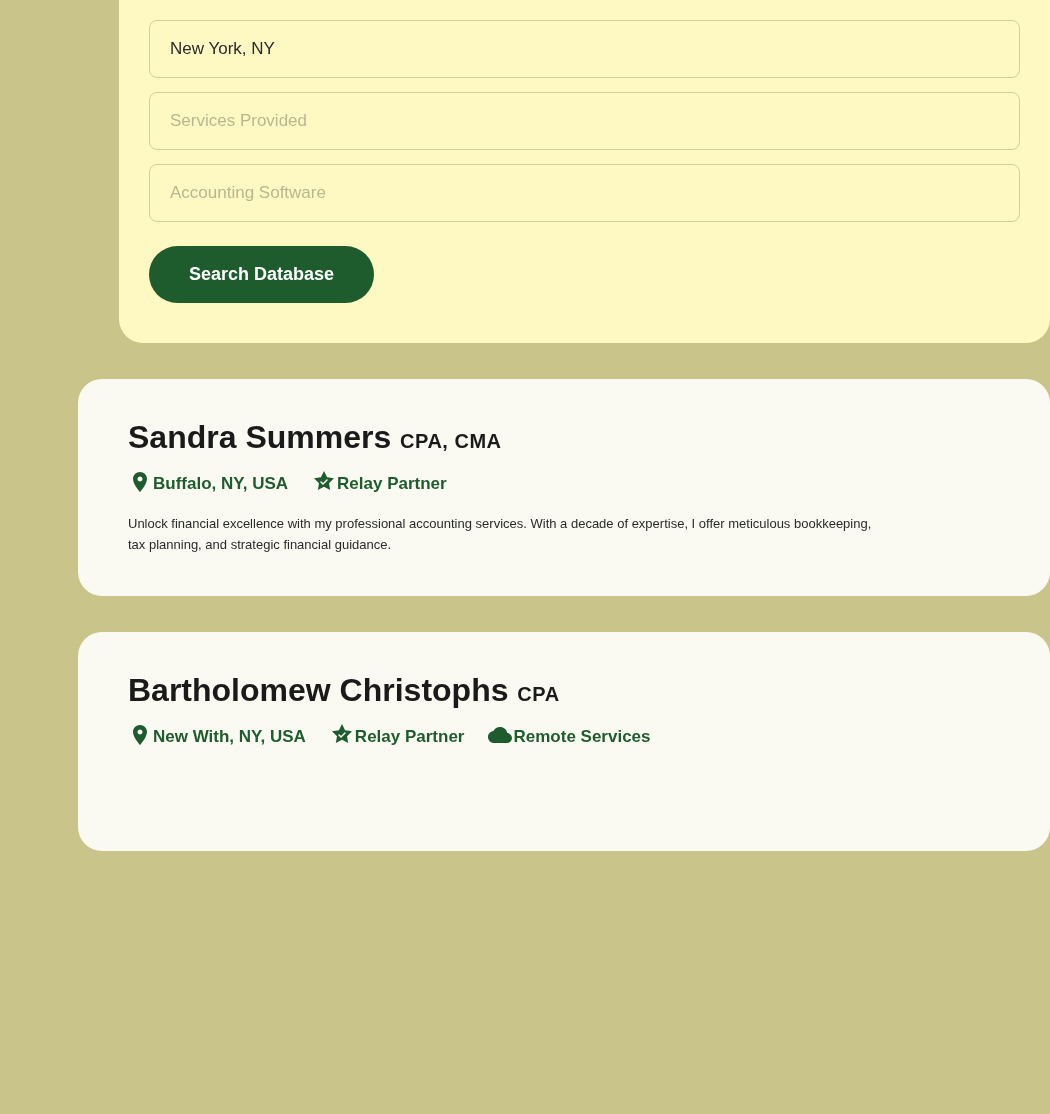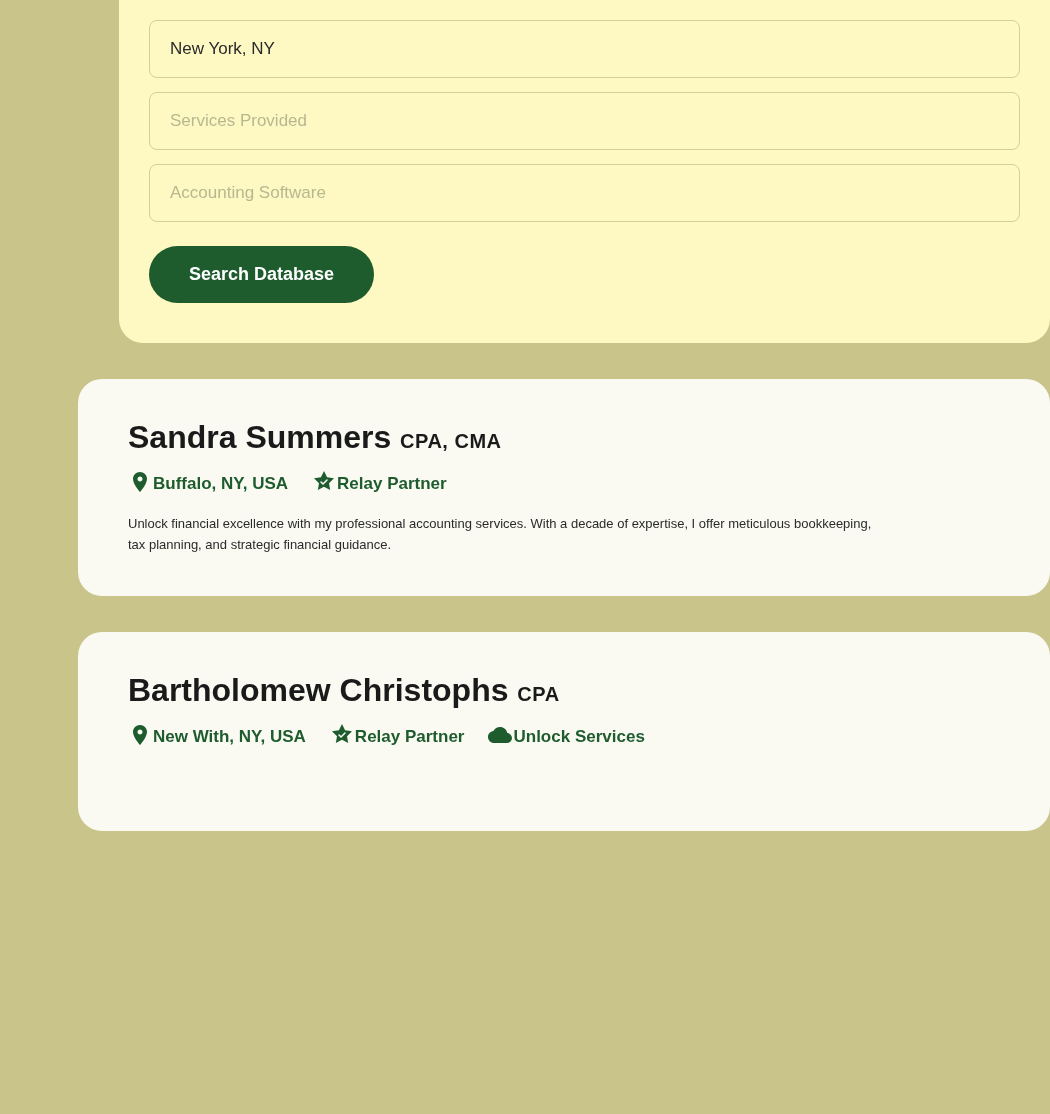--- a/index.html
+++ b/index.html
@@ -193,21 +193,21 @@
           <path d="M9 12l2 2 4-4" stroke="white" stroke-width="1.5" fill="none" stroke-linecap="round" stroke-linejoin="round"></path>
         </svg>
         <span>Relay Partner</span>
       </div>
     </div>
     <p class="person-description">Unlock financial excellence with my professional accounting services. With a decade of expertise, I offer meticulous bookkeeping, tax planning, and strategic financial guidance.</p>
   </div>
 
   <div style="height:18px;background:#c9c48a;margin-left:190px;position:relative;z-index:1;"></div>
 
-  <div class="result-card" style="padding-bottom:64px;">
+  <div class="result-card" style="padding-bottom:84px;">
     <div class="person-name">
       <span>Bartholomew Christophs</span>
       <span class="credentials"> <span>CPA</span></span>
     </div>
     <div class="person-meta">
       <div class="meta-item">
         <svg class="meta-icon" viewBox="0 0 24 24" fill="#1e5c2e" xmlns="http://www.w3.org/2000/svg">
           <path d="M12 2C8.13 2 5 5.13 5 9c0 5.25 7 13 7 13s7-7.75 7-13c0-3.87-3.13-7-7-7zm0 9.5c-1.38 0-2.5-1.12-2.5-2.5s1.12-2.5 2.5-2.5 2.5 1.12 2.5 2.5-1.12 2.5-2.5 2.5z"></path>
         </svg>
         <span>New With, NY, USA</span>
@@ -217,18 +217,18 @@
           <path d="M12 1L15.09 7.26L22 8.27L17 13.14L18.18 20.02L12 16.77L5.82 20.02L7 13.14L2 8.27L8.91 7.26L12 1Z"></path>
           <path d="M9 12l2 2 4-4" stroke="white" stroke-width="1.5" fill="none" stroke-linecap="round" stroke-linejoin="round"></path>
         </svg>
         <span>Relay Partner</span>
       </div>
       <div class="meta-item">
 
         <svg class="meta-icon" viewBox="0 0 24 24" fill="#1e5c2e" xmlns="http://www.w3.org/2000/svg">
           <path d="M19.35 10.04C18.67 6.59 15.64 4 12 4 9.11 4 6.6 5.64 5.35 8.04 2.34 8.36 0 10.91 0 14c0 3.31 2.69 6 6 6h13c2.76 0 5-2.24 5-5 0-2.64-2.05-4.78-4.65-4.96z"></path>
         </svg>
-        <span>Unlock Services</span>
+        <span>Remote Services</span>
       </div>
     </div>
   </div>
 
 </div>
 
 </body></html>

